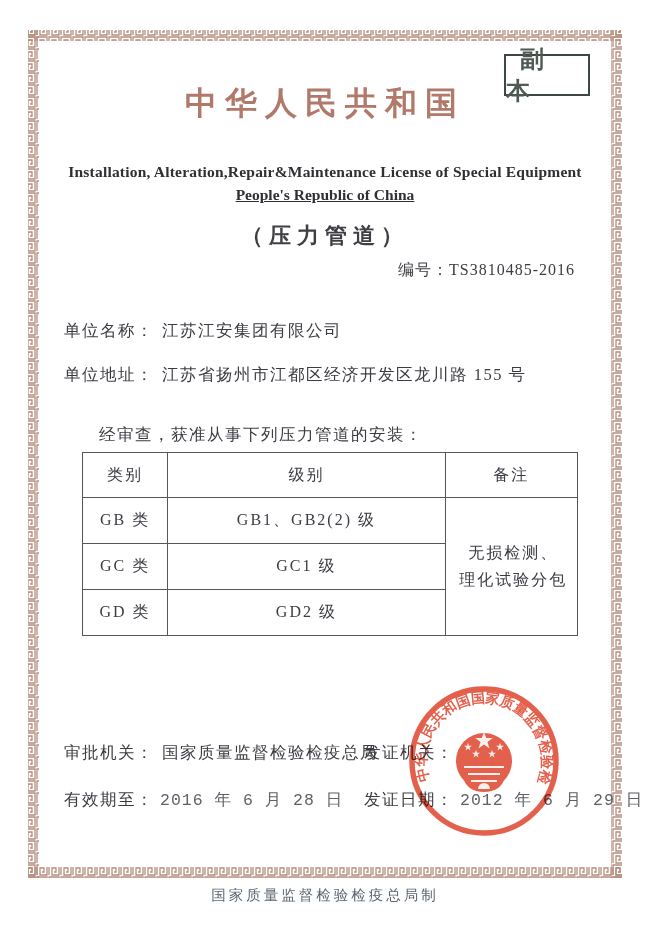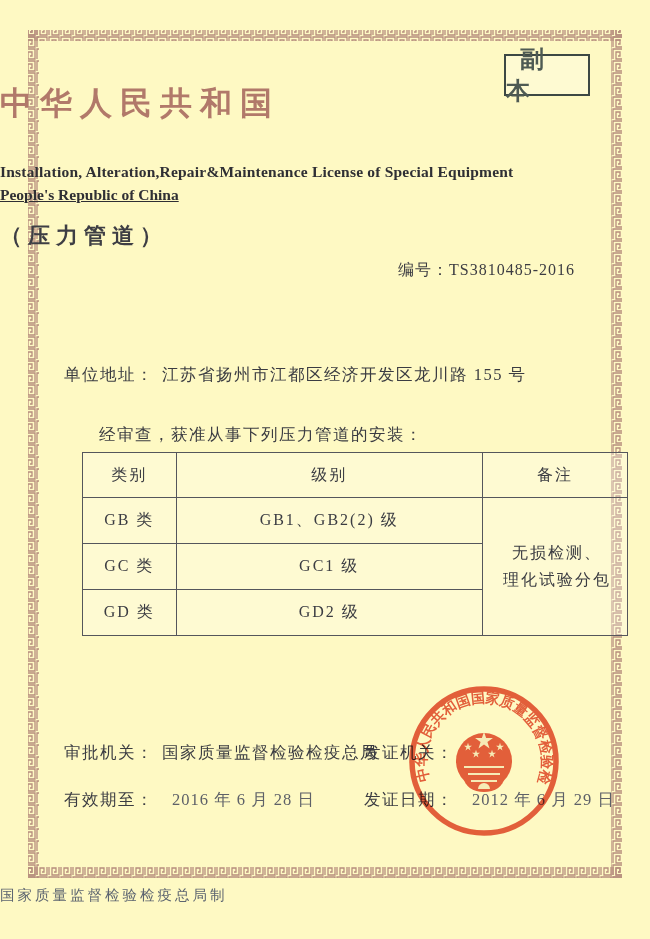--- a/index.html
+++ b/index.html
@@ -1,25 +1,25 @@
 <!DOCTYPE html>
 <html><head>
 <meta charset="utf-8">
 <style>
   html,body{margin:0;padding:0;background:#e9e9eb;}
   .page{
     position:relative;
     width:650px;height:939px;
-    background:#fef9c3;
+    background:#ffffff;
     font-family:"Liberation Serif","DejaVu Serif",serif;
     color:#3b3c42;
     overflow:hidden;
   }
   .abs{position:absolute;}
-  .centerline{left:0;width:650px;}
+  .centerline{left:0;width:650px;text-align:center;}
 
   
   .frame-svg{left:0;top:0;}
 
   
   .badge{
     left:504px;top:54px;width:82px;height:38px;
     border:2.5px solid #3d4844;
     display:flex;align-items:center;justify-content:center;
     font-size:24px;font-weight:bold;color:#4e5a53;
@@ -36,42 +36,42 @@
   .license-line .num{font-family:"Liberation Serif","DejaVu Serif",serif;}
 
   .info-row{left:64px;font-size:16.5px;color:#3b3c42;letter-spacing:1.5px;}
   .info-row .val{margin-left:8px;}
   .row-name{top:320px;}
   .row-addr{top:364px;}
   .approval-note{left:99px;top:424px;font-size:16.5px;letter-spacing:1.5px;color:#3b3c42;}
 
   table.lic{
     position:absolute;left:82px;top:452px;
-    width:546px;border-collapse:collapse;
+    width:496px;border-collapse:collapse;
     font-size:16px;color:#3b3c42;
     background:rgba(255,255,255,0.25);
   }
   table.lic td,table.lic th{
     border:1.4px solid #55565c;
     text-align:center;font-weight:normal;
     letter-spacing:2px;
   }
   table.lic th{height:42px;}
   table.lic td{height:43px;}
   td.col-cat{width:84px;margin-left:20px;}
   td.col-grade{width:282px;letter-spacing:1px;}
   td.col-remark{width:118px;text-align:left;padding:4px 6px 4px 10px;line-height:1.65;letter-spacing:1px;}
 
   .issuance-row{font-size:16.5px;letter-spacing:1.5px;color:#3b3c42;}
   .lbl{letter-spacing:1.5px;}
   .approval-row{left:64px;top:742px;}
   .issuer-lbl{left:364px;top:742px;}
   .valid-row{left:64px;top:789px;}
   .issue-row{left:364px;top:789px;}
-  .date-val{font-family:Liberation Serif, serif;color:#5e6168;margin-left:18px;letter-spacing:1px;}
+  .date-val{font-family:Liberation Mono, monospace;color:#5e6168;margin-left:6px;letter-spacing:1px;}
   .org-val{margin-left:8px;}
 
   .seal{left:406px;top:683px;mix-blend-mode:multiply;opacity:0.88;}
 
   .footer-line{top:886px;font-size:14.5px;color:#5d6570;letter-spacing:3px;}
 </style>
 </head>
 <body>
 
 <div class="page">
@@ -94,20 +94,23 @@
 
   <div class="abs centerline title-cn-1">中华人民共和国</div>
   <div class="abs centerline title-en-1">Installation, Alteration,Repair&amp;Maintenance License of Special Equipment</div>
   <div class="abs centerline title-en-2">People's Republic of China</div>
   <div class="abs centerline category-line">（压力管道）</div>
 
   <div class="abs license-line">
     <span>编号：</span><span class="num">TS3810485-2016</span>
   </div>
 
+  <div class="abs info-row row-name">
+    <span>单位名称：</span><span class="val">江苏江安集团有限公司</span>
+  </div>
   <div class="abs info-row row-addr">
     <span>单位地址：</span><span class="val">江苏省扬州市江都区经济开发区龙川路 155 号</span>
   </div>
 
   <div class="abs approval-note">经审查，获准从事下列压力管道的安装：</div>
 
   <table class="lic">
     <tbody>
       <tr>
         <th>类别</th>

